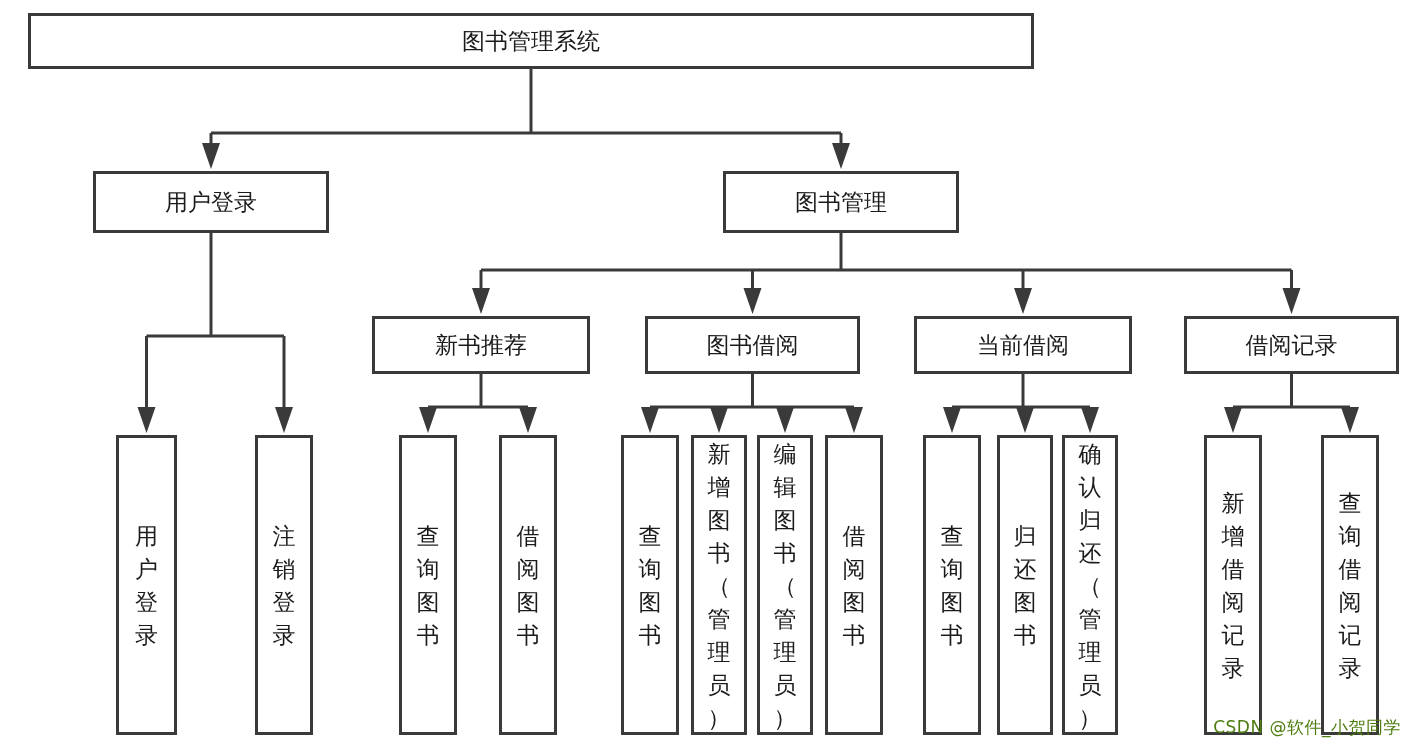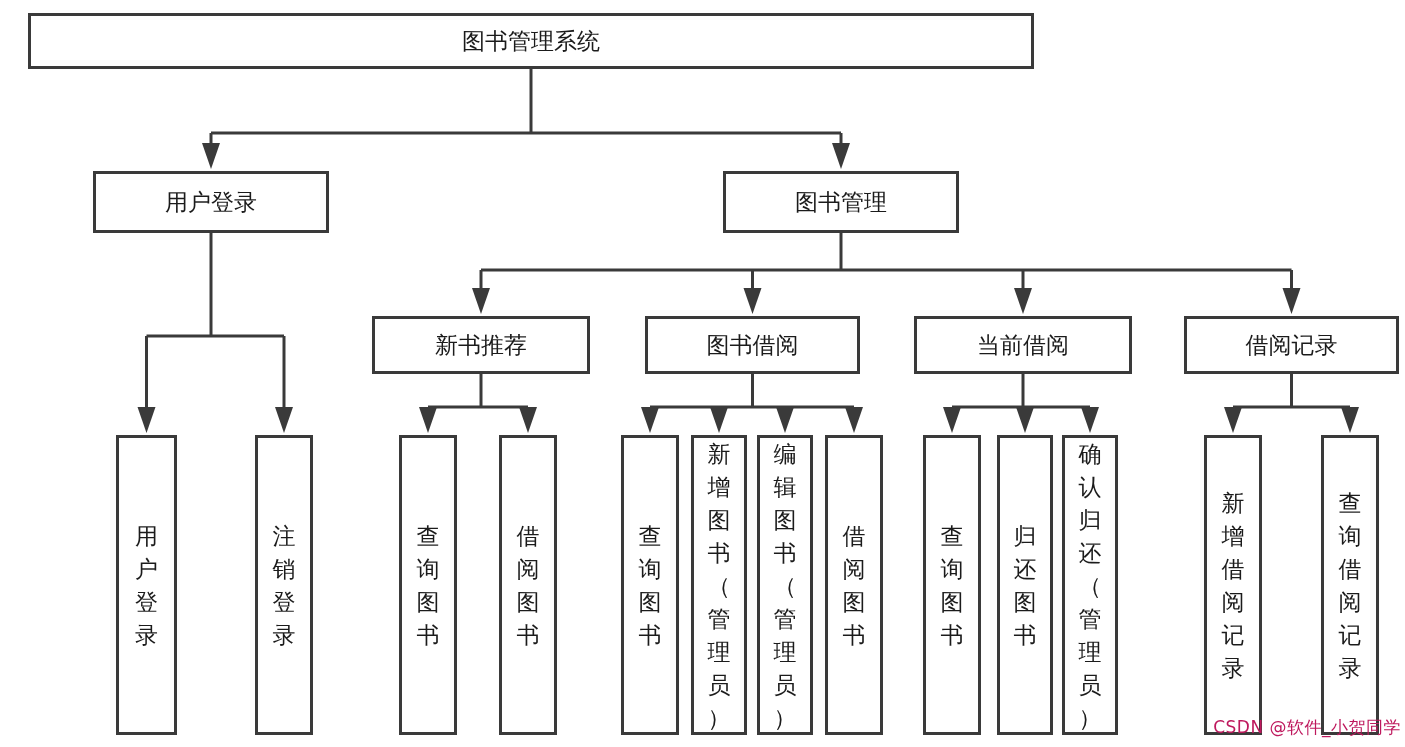--- a/index.html
+++ b/index.html
@@ -49,21 +49,21 @@
     font-size: 23px;
     fill: #1b1b1b;
     text-anchor: middle;
   }
   .watermark {
     position: absolute;
     right: 16px;
     bottom: 8px;
     font-family: "DejaVu Sans", "Liberation Sans", sans-serif;
     font-size: 17px;
-    color: #be185d;
+    color: #4d7c0f;
     letter-spacing: 0.5px;
     white-space: nowrap;
     user-select: none;
   }
 </style>
 </head>
 <body>
 
 <div id="diagram-root">
   <svg id="diagram-svg" width="1405" height="747" viewBox="0 0 1405 747" xmlns="http://www.w3.org/2000/svg">

